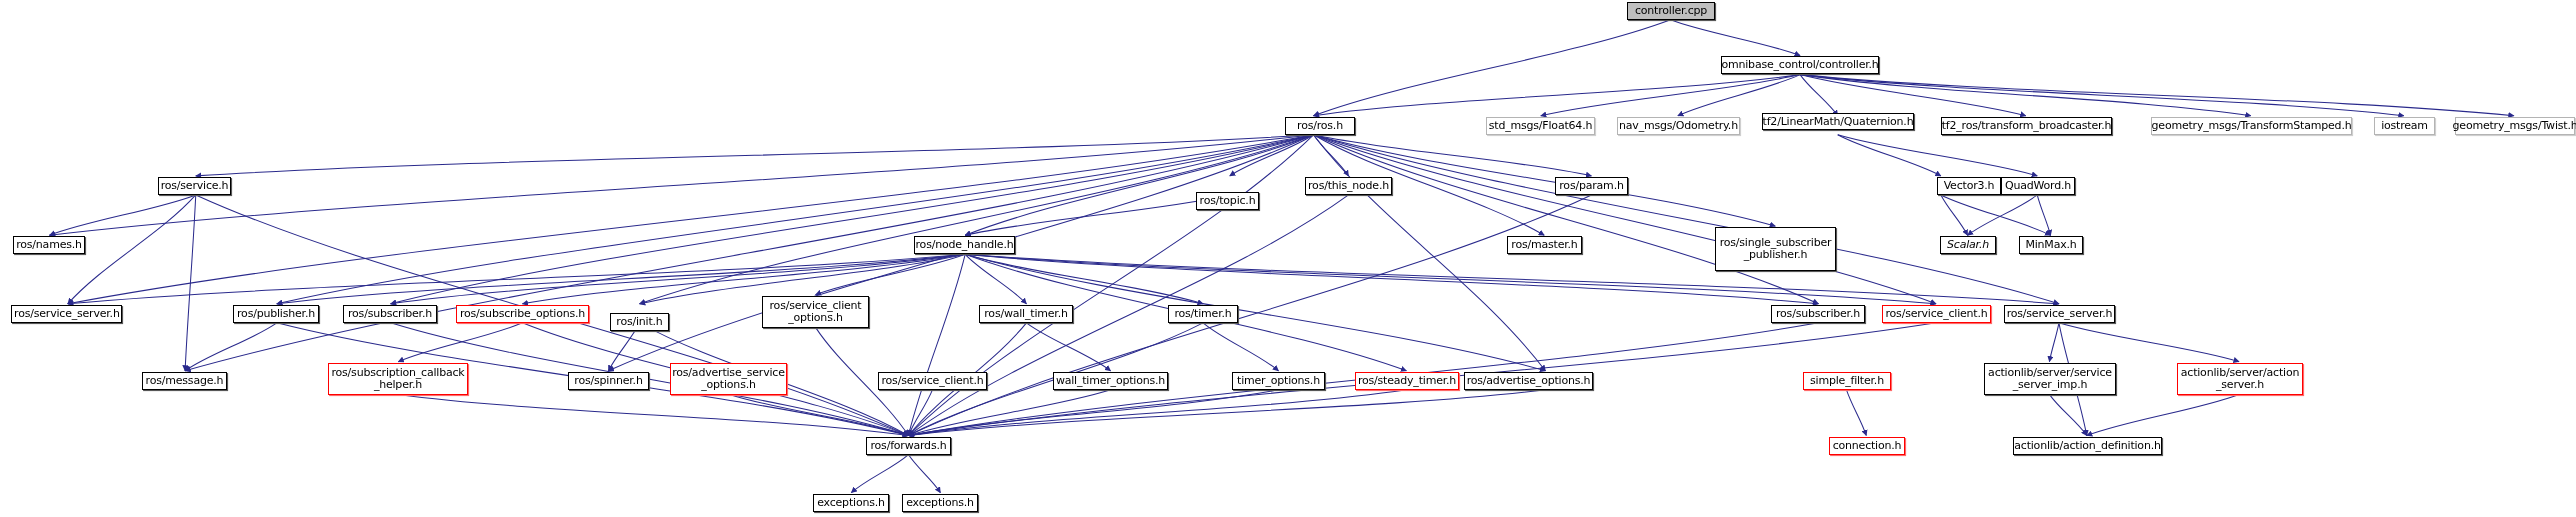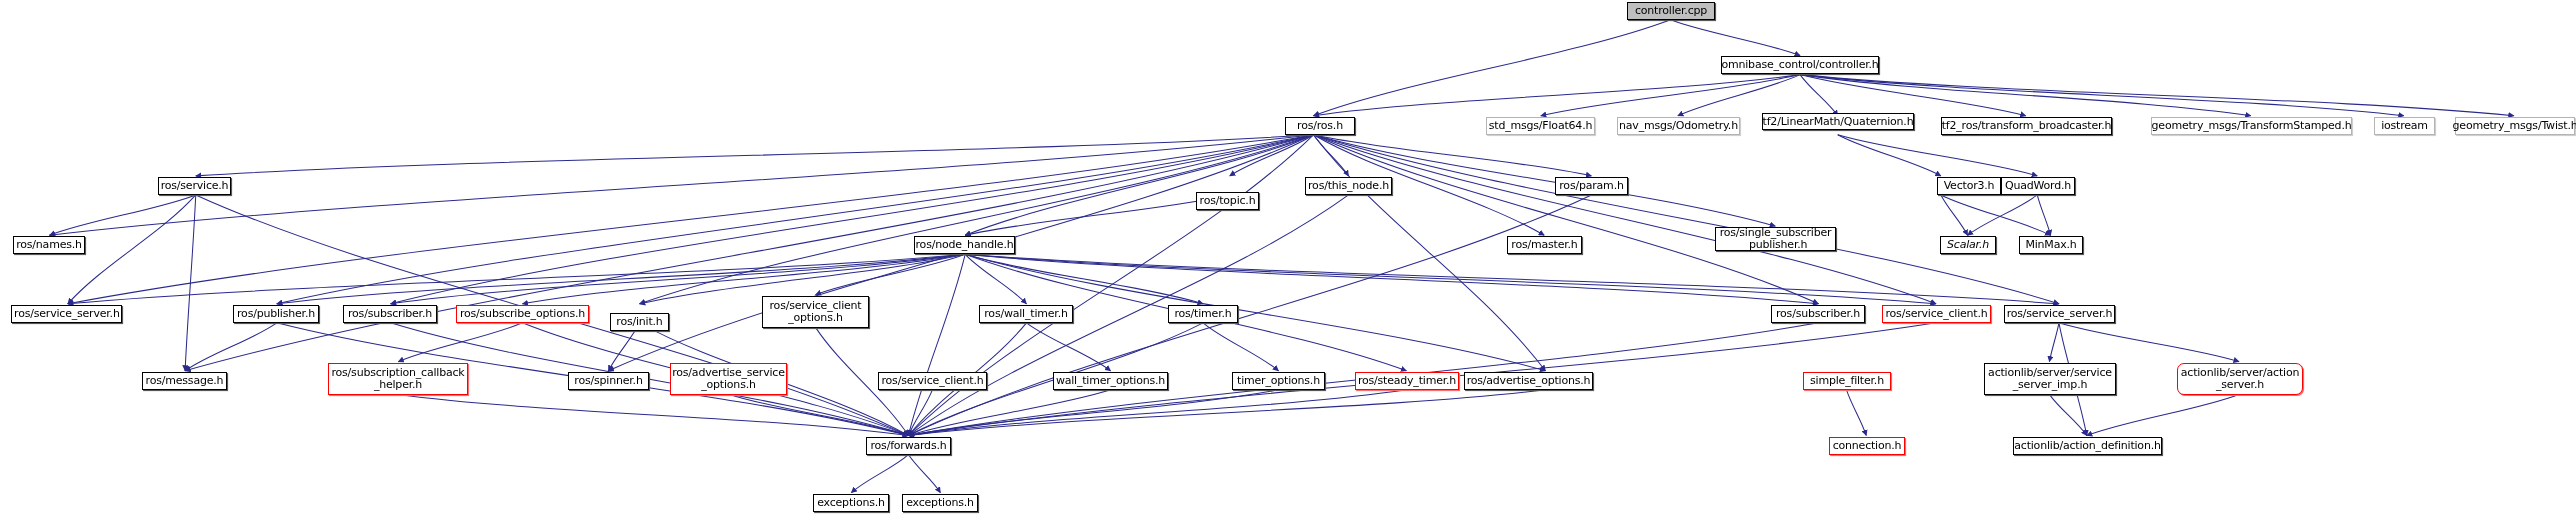--- a/index.html
+++ b/index.html
@@ -157,21 +157,21 @@
       <div class="node thin" style="left: 2455px; top: 117px; width: 120px; height: 18.3px;">geometry_msgs/Twist.h</div>
       <div class="node bold" style="left: 158px; top: 177px; width: 73px; height: 18.3px;">ros/service.h</div>
       <div class="node bold" style="left: 1196px; top: 192px; width: 63px; height: 18.3px;">ros/topic.h</div>
       <div class="node bold" style="left: 1305px; top: 177px; width: 87px; height: 18.3px;">ros/this_node.h</div>
       <div class="node bold" style="left: 1555px; top: 177px; width: 73px; height: 18.3px;">ros/param.h</div>
       <div class="node bold" style="left: 1909px; top: 177px; width: 64px; height: 18.3px; margin-left: 28px;">Vector3.h</div>
       <div class="node bold" style="left: 2001px; top: 177px; width: 74px; height: 18.3px;">QuadWord.h</div>
       <div class="node bold" style="left: 13px; top: 236px; width: 72px; height: 18.3px;">ros/names.h</div>
       <div class="node bold" style="left: 914px; top: 236px; width: 101px; height: 18.3px;">ros/node_handle.h</div>
       <div class="node bold" style="left: 1507px; top: 236px; width: 75px; height: 18.3px;">ros/master.h</div>
-      <div class="node bold" style="left: 1715px; top: 227px; width: 121px; height: 24px;">ros/single_subscriber
+      <div class="node bold" style="left: 1715px; top: 227px; width: 121px; height: 44px;">ros/single_subscriber
 _publisher.h</div>
       <div class="node bold" style="left: 1940px; top: 236px; width: 56px; height: 18.3px; font-style: italic;">Scalar.h</div>
       <div class="node bold" style="left: 2019px; top: 236px; width: 64px; height: 18.3px;">MinMax.h</div>
       <div class="node bold" style="left: 11.4px; top: 305px; width: 111px; height: 18.3px;">ros/service_server.h</div>
       <div class="node bold" style="left: 233px; top: 305px; width: 86px; height: 18.3px;">ros/publisher.h</div>
       <div class="node bold" style="left: 343px; top: 305px; width: 94px; height: 18.3px;">ros/subscriber.h</div>
       <div class="node red" style="left: 456px; top: 305px; width: 133px; height: 18.3px;">ros/subscribe_options.h</div>
       <div class="node bold" style="left: 610px; top: 305px; width: 59px; height: 18.3px; margin-top: 8px;">ros/init.h</div>
       <div class="node bold" style="left: 762px; top: 296px; width: 107px; height: 32px;">ros/service_client
 _options.h</div>
@@ -187,21 +187,21 @@
       <div class="node red" style="left: 670px; top: 363px; width: 117px; height: 32px;">ros/advertise_service
 _options.h</div>
       <div class="node bold" style="left: 878px; top: 372px; width: 109px; height: 18.3px;">ros/service_client.h</div>
       <div class="node bold" style="left: 1053px; top: 372px; width: 115px; height: 18.3px;">wall_timer_options.h</div>
       <div class="node bold" style="left: 1232px; top: 372px; width: 93px; height: 18.3px;">timer_options.h</div>
       <div class="node red" style="left: 1355px; top: 372px; width: 104px; height: 18.3px;">ros/steady_timer.h</div>
       <div class="node bold" style="left: 1464px; top: 372px; width: 129px; height: 18.3px;">ros/advertise_options.h</div>
       <div class="node red" style="left: 1803px; top: 372px; width: 88px; height: 18.3px;">simple_filter.h</div>
       <div class="node bold" style="left: 1984px; top: 363px; width: 132px; height: 32px;">actionlib/server/service
 _server_imp.h</div>
-      <div class="node red" style="left: 2177px; top: 363px; width: 126px; height: 32px; border-radius: 7px;">actionlib/server/action
+      <div class="node red" style="left: 2177px; top: 363px; width: 126px; height: 32px;">actionlib/server/action
 _server.h</div>
       <div class="node bold" style="left: 866px; top: 437px; width: 85px; height: 18.3px;">ros/forwards.h</div>
       <div class="node red" style="left: 1829px; top: 437px; width: 76px; height: 18.3px;">connection.h</div>
       <div class="node bold" style="left: 2013px; top: 437px; width: 149px; height: 18.3px;">actionlib/action_definition.h</div>
       <div class="node bold" style="left: 813px; top: 494px; width: 76px; height: 18.3px;">exceptions.h</div>
       <div class="node bold" style="left: 902px; top: 494px; width: 76px; height: 18.3px;">exceptions.h</div>
     </div>
 </div>
 
 

